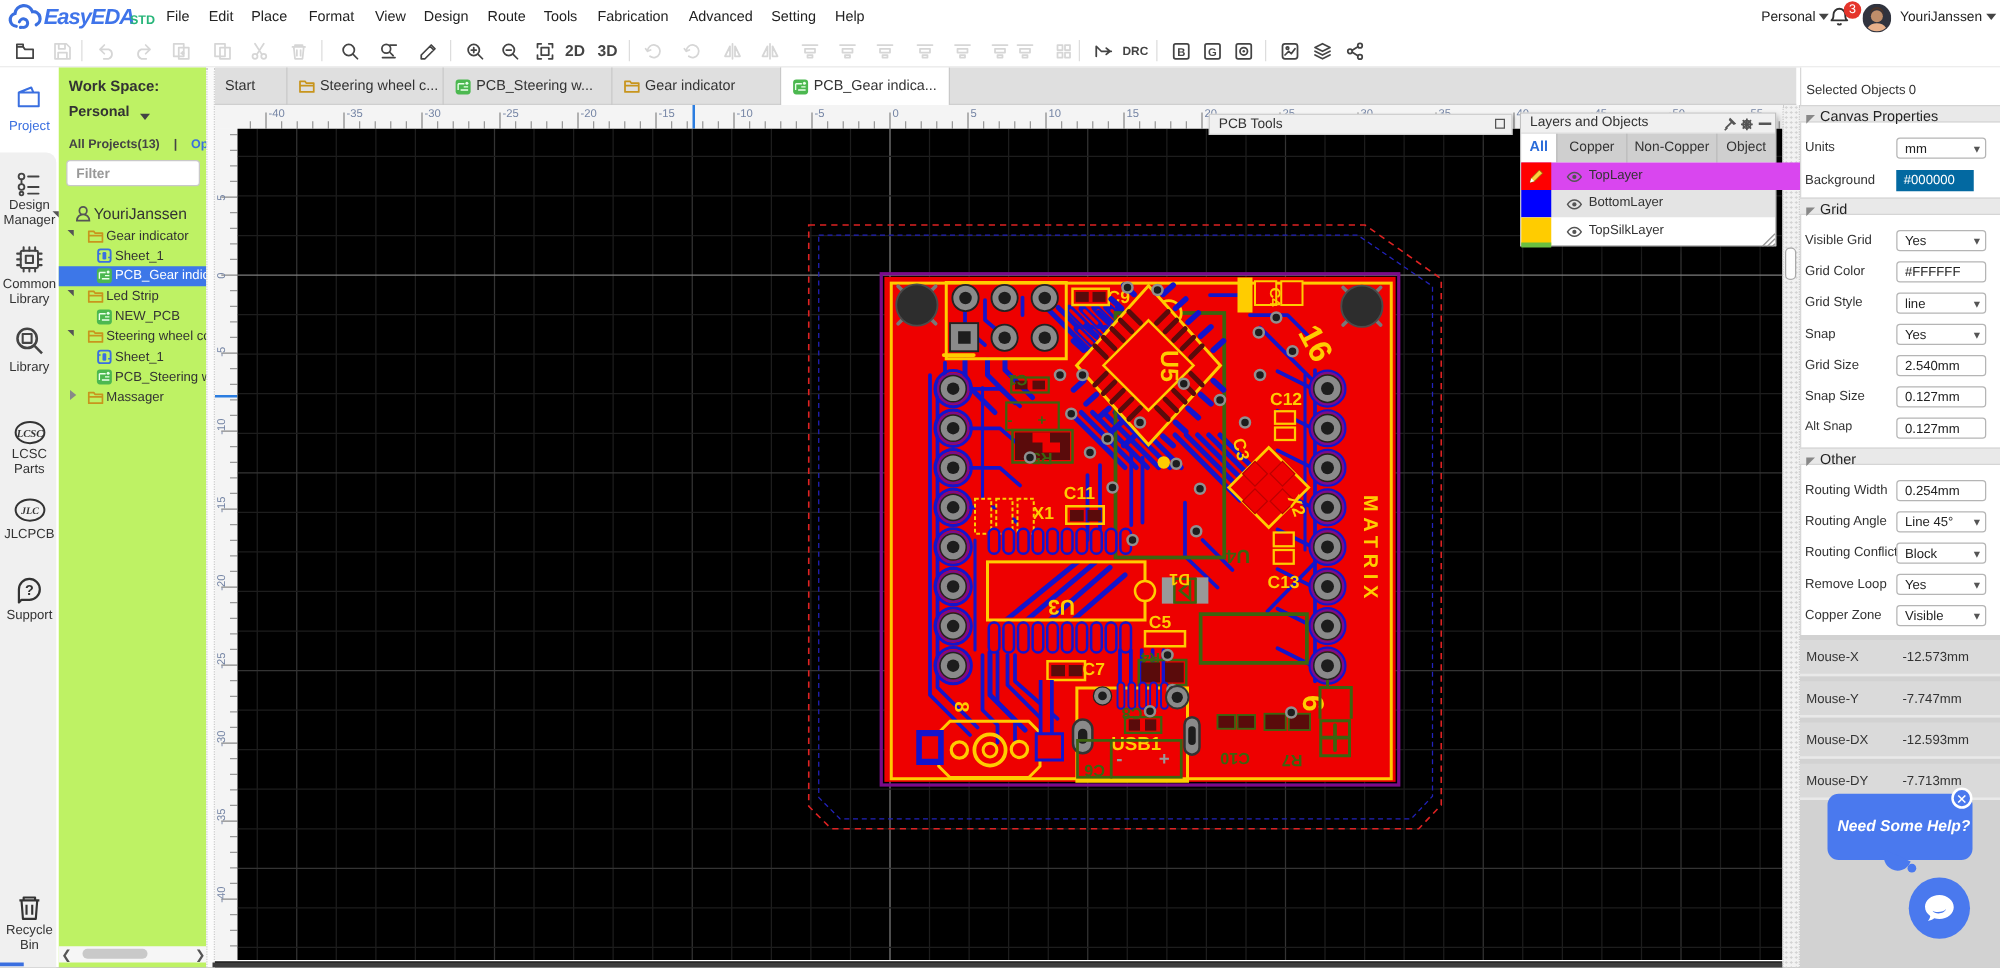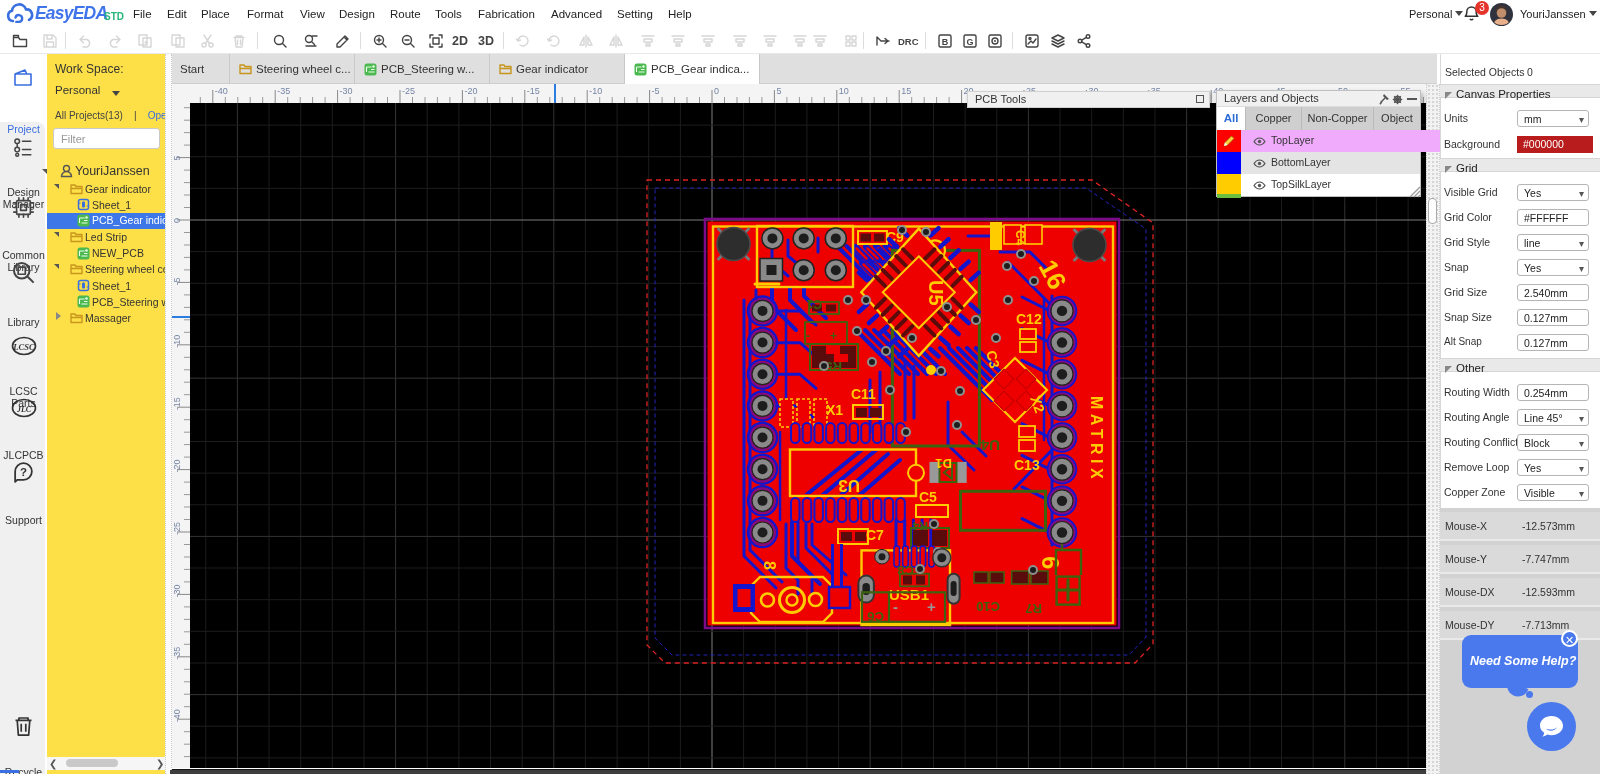--- a/index.html
+++ b/index.html
@@ -6,23 +6,23 @@
 .abs{position:absolute;}
 #page{position:relative;width:1600px;height:774px;}
 
 #menubar{left:0;top:0;width:1600px;height:28px;background:#fff;}
 .menu{position:absolute;top:8px;font-size:11.5px;color:#222;}
 #toolbar{left:0;top:28px;width:1600px;height:26px;background:#fff;border-bottom:1px solid #e8e8e8;}
 .tsep{position:absolute;top:4px;width:1px;height:17px;background:#ddd;}
 
 #rail{left:0;top:54px;width:47px;height:720px;background:#fff;}
 #railgray{left:0;top:122px;width:45px;height:652px;background:#f0f0f0;border-radius:0 8px 0 0;}
-.rlab{position:absolute;width:47px;text-align:center;font-size:10.5px;color:#333;line-height:11.5px;margin-top:28px;}
+.rlab{position:absolute;width:47px;text-align:center;font-size:10.5px;color:#333;line-height:11.5px;}
 
-#lpanel{left:47px;top:54px;width:118px;height:720px;background:#fde047;}
+#lpanel{left:47px;top:54px;width:118px;height:720px;background:#bef264;font-weight:bold;}
 #lsplit{left:165px;top:54px;width:7px;height:720px;background:#fbfbfb;border-left:1px dotted #ccc;border-right:1px dotted #ccc;}
 .tree{position:absolute;font-size:10.5px;color:#333;white-space:nowrap;}
 .tri{position:absolute;width:0;height:0;border-left:5px solid transparent;border-top:5px solid #555;}
 .trir{position:absolute;width:0;height:0;border-top:4px solid transparent;border-bottom:4px solid transparent;border-left:5px solid #888;}
 
 #tabbar{left:172px;top:54px;width:1265px;height:30px;background:#dfdfdf;border-bottom:1px solid #cfcfcf;}
 .tab{position:absolute;top:54px;height:30px;border-right:1px solid #c9c9c9;font-size:11.5px;color:#333;}
 
 #hruler{left:172px;top:84px;width:1254px;height:19px;background:#f4f4f4;}
 #vruler{left:172px;top:103px;width:18px;height:665px;background:#f4f4f4;}
@@ -1015,21 +1015,21 @@
           <line x1="5.5" y1="5.5" x2="5.50" y2="0.80"></line>
           <line x1="5.5" y1="5.5" x2="8.82" y2="2.18"></line>
         </g>
       </svg>
       <div class="abs" style="left:190px;top:7px;width:10px;height:2px;background:#555"></div>
       <div class="abs" style="left:0;top:16px;width:203px;height:23px;background:#cfcfcf"></div>
       <div class="abs" style="left:0;top:16px;width:28px;height:23px;background:#fff;text-align:center;line-height:23px;color:#2b6cd9;font-weight:bold;font-size:11.5px">All</div>
       <div class="abs" style="left:28px;top:16px;width:56px;height:23px;border-left:1px solid #bbb;text-align:center;line-height:23px;color:#333;font-size:11px">Copper</div>
       <div class="abs" style="left:84px;top:16px;width:72px;height:23px;border-left:1px solid #bbb;text-align:center;line-height:23px;color:#333;font-size:11px">Non-Copper</div>
       <div class="abs" style="left:156px;top:16px;width:47px;height:23px;border-left:1px solid #bbb;text-align:center;line-height:23px;color:#333;font-size:11px">Object</div>
-      <div class="abs" style="left:0;top:39px;width:232px;height:22px;background:#f0abfc">
+      <div class="abs" style="left:0;top:39px;width:232px;height:22px;background:#d946ef">
         <div class="abs" style="left:0;top:0;width:24px;height:22px;background:#ff0000"></div>
         <svg width="14" height="14" viewBox="0 0 14 14" style="position:absolute;left:5px;top:4px">
           <path fill="#ffd23e" stroke="#8a6d00" stroke-width=".7" d="M2 12l1-3.5L9.5 2 12 4.5 5.5 11z"></path>
           <path fill="#fff" d="M2 12l3.5-1L3 8.5z"></path>
         </svg>
         <svg width="13" height="13" viewBox="0 0 13 13" style="position:absolute;left:36px;top:5px">
           <path fill="none" stroke="#555" stroke-width="1.2" d="M1 6.5S3.2 3 6.5 3s5.5 3.5 5.5 3.5S9.8 10 6.5 10 1 6.5 1 6.5z"></path>
           <circle cx="6.5" cy="6.5" r="1.7" fill="#555"></circle>
         </svg>
         <span class="abs" style="left:54px;top:4px;color:#333">TopLayer</span>
@@ -1062,21 +1062,21 @@
     <div class="abs" id="rpanel"></div>
     <div class="abs" style="left:1445px;top:66px;font-size:10.5px;color:#333;">Selected Objects</div>
     <div class="abs" style="left:1527px;top:66px;font-size:10.5px;color:#333;">0</div>
     <div class="rsec" style="left:1440px;top:84px;width:160px">
       <i></i>
       <b>Canvas Properties</b>
     </div>
     <div class="abs" style="left:1444px;top:112px;font-size:10.5px;color:#333;">Units</div>
     <div class="rctl" style="left:1517px;top:110px">mm<span class="chev">▾</span></div>
     <div class="abs" style="left:1444px;top:138px;font-size:10.5px;color:#333;">Background</div>
-    <div class="abs" style="left:1517px;top:136px;width:76px;height:17px;background:#b91c1c;color:#fff;font-size:10.5px;line-height:17px;padding-left:6px">#000000</div>
+    <div class="abs" style="left:1517px;top:136px;width:62px;height:17px;background:#0369a1;color:#fff;font-size:10.5px;line-height:17px;padding-left:6px">#000000</div>
     <div class="rsec" style="left:1440px;top:158px;width:160px">
       <i></i>
       <b>Grid</b>
     </div>
     <div class="abs" style="left:1444px;top:186px;font-size:10.5px;color:#333;">Visible Grid</div>
     <div class="rctl" style="left:1517px;top:184px">Yes<span class="chev">▾</span></div>
     <div class="abs" style="left:1444px;top:211px;font-size:10.5px;color:#333;">Grid Color</div>
     <div class="rctl" style="left:1517px;top:209px">#FFFFFF</div>
     <div class="abs" style="left:1444px;top:236px;font-size:10.5px;color:#333;">Grid Style</div>
     <div class="rctl" style="left:1517px;top:234px">line<span class="chev">▾</span></div>

